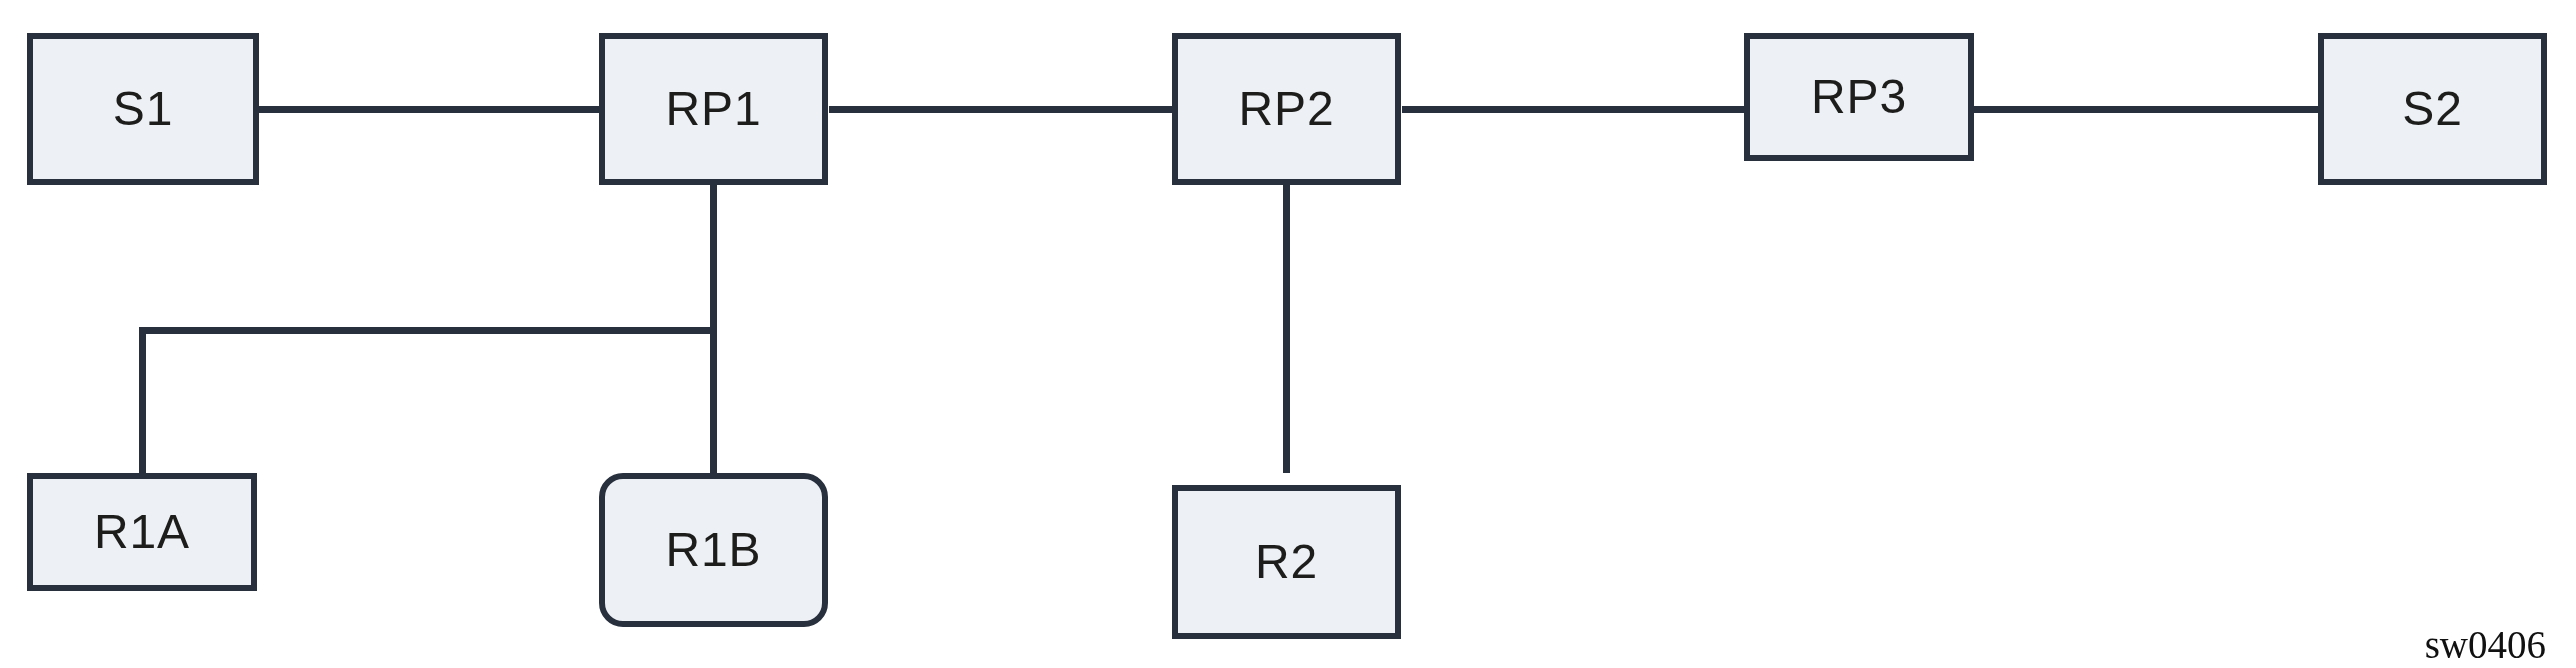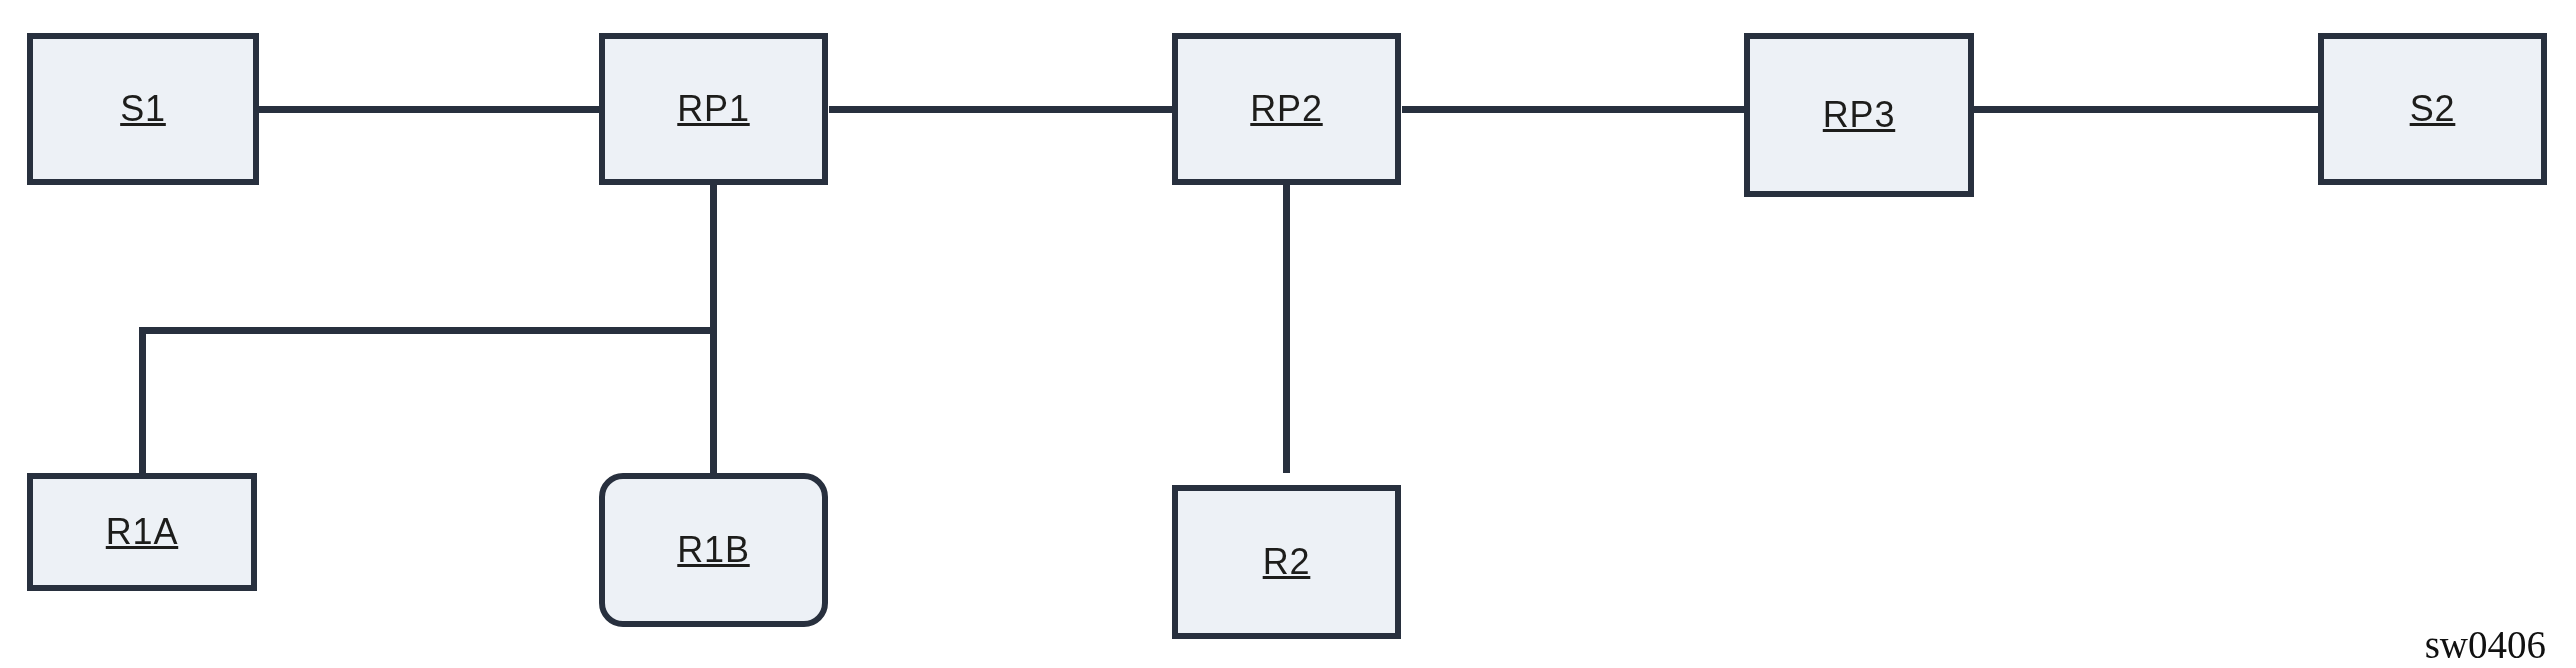--- a/index.html
+++ b/index.html
@@ -19,24 +19,23 @@
   }
   .node{
     position:absolute;
     box-sizing:border-box;
     border:6.2px solid var(--line);
     background:var(--node-fill);
     display:flex;align-items:center;justify-content:center;
   }
   .node .label{
     color:var(--label-text);
-    font-size:36px;
+    font-size:48px;
     letter-spacing:0.8px;
     line-height:1;
-    text-decoration:underline;
   }
   .edge{
     position:absolute;
     background:var(--line);
   }
   .watermark{
     position:absolute;
     font-family:"Liberation Serif", serif;
     font-size:39px;
     line-height:1;
@@ -59,21 +58,21 @@
 
   <div class="node" style="left:27px;   top:33px; width:232px; height:152px;">
     <span class="label">S1</span>
   </div>
   <div class="node" style="left:599px;  top:33px; width:229px; height:152px;">
     <span class="label">RP1</span>
   </div>
   <div class="node" style="left:1172px; top:33px; width:229px; height:152px;">
     <span class="label">RP2</span>
   </div>
-  <div class="node" style="left:1744px; top:33px; width:230px; height:164px;">
+  <div class="node" style="left:1744px; top:33px; width:230px; height:128px;">
     <span class="label">RP3</span>
   </div>
   <div class="node" style="left:2318px; top:33px; width:229px; height:152px;">
     <span class="label">S2</span>
   </div>
 
   <div class="node" style="left:27px;   top:473px; width:230px; height:118px;">
     <span class="label">R1A</span>
   </div>
   <div class="node" style="left:599px;  top:473px; width:229px; height:154px;border-radius:24px;">

